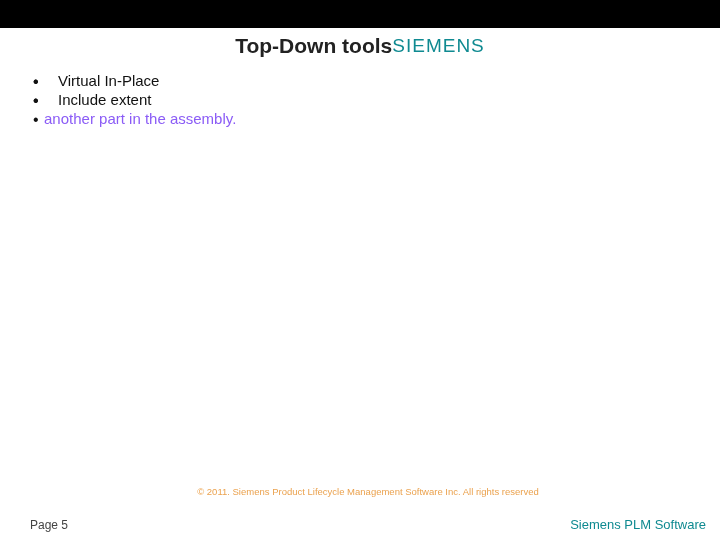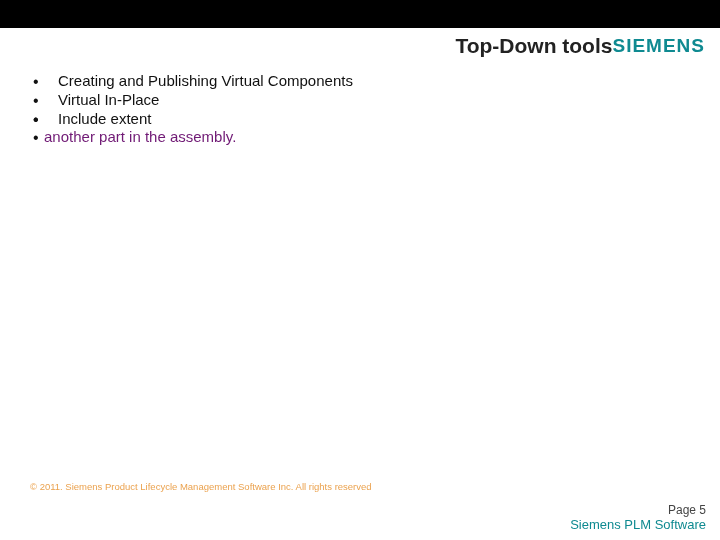--- a/index.html
+++ b/index.html
@@ -18,31 +18,31 @@
     box-sizing: border-box;
   }
   .top-band {
     width: 100%;
     height: 28px;
     background: #000000;
   }
   .header-row {
     display: flex;
     align-items: center;
-    justify-content: flex-end;
+    justify-content: center;
     padding: 6px 15px 10px 15px;
   }
   .title {
     font-size: 21px;
     font-weight: bold;
     color: #222;
   }
   .siemens-logo {
     font-family: Arial, Helvetica, sans-serif;
-    font-weight: 700;
+    font-weight: 400;
     font-size: 19px;
     letter-spacing: 1px;
     color: #0f8a91;
   }
   .content {
     padding: 4px 30px 0 28px;
   }
   ul.bullets {
     margin: 0;
     padding: 0;
@@ -60,40 +60,39 @@
   ul.bullets li .dot {
     position: absolute;
     left: 5px;
     top: 0;
     font-size: 16px;
   }
   .wrap {
     padding-left: 16px;
     font-size: 15px;
     line-height: 1.25;
-    color: #701a75;
+    color: #8b5cf6;
   }
   .footer {
     position: absolute;
     left: 0;
     right: 0;
     bottom: 8px;
     padding: 0 14px 0 30px;
   }
   .copyright {
-    text-align: left;
+    text-align: center;
     font-size: 9.5px;
     color: #eba24e;
-    margin-bottom: 11px;
+    margin-bottom: 20px;
   }
   .footer-row {
     display: flex;
     justify-content: space-between;
     align-items: flex-end;
-    flex-direction: column;
   }
   .page-num {
     font-size: 12px;
     color: #444;
   }
   .plm {
     font-size: 13px;
     color: #0f8a91;
     font-weight: 500;
   }
@@ -105,21 +104,21 @@
 
   <div class="top-band"></div>
 
   <div class="header-row">
     <div class="title">Top-Down tools</div>
     <div class="siemens-logo">SIEMENS</div>
   </div>
 
   <div class="content">
     <ul class="bullets">
-      <li><span class="dot">•</span><span>Creating and Publishing Virtual Components</span></li>
+      <li><span class="dot">•</span></li>
       <li><span class="dot">•</span><span>Virtual In-Place</span></li>
       <li><span class="dot">•</span></li>
       <li><span class="dot">•</span><span>Include extent</span></li>
       <li><span class="dot">•</span></li>
     </ul>
     <div class="wrap">another part in the assembly.</div>
   </div>
 
   <div class="footer">
     <div class="copyright">© 2011. Siemens Product Lifecycle Management Software Inc. All rights reserved</div>

